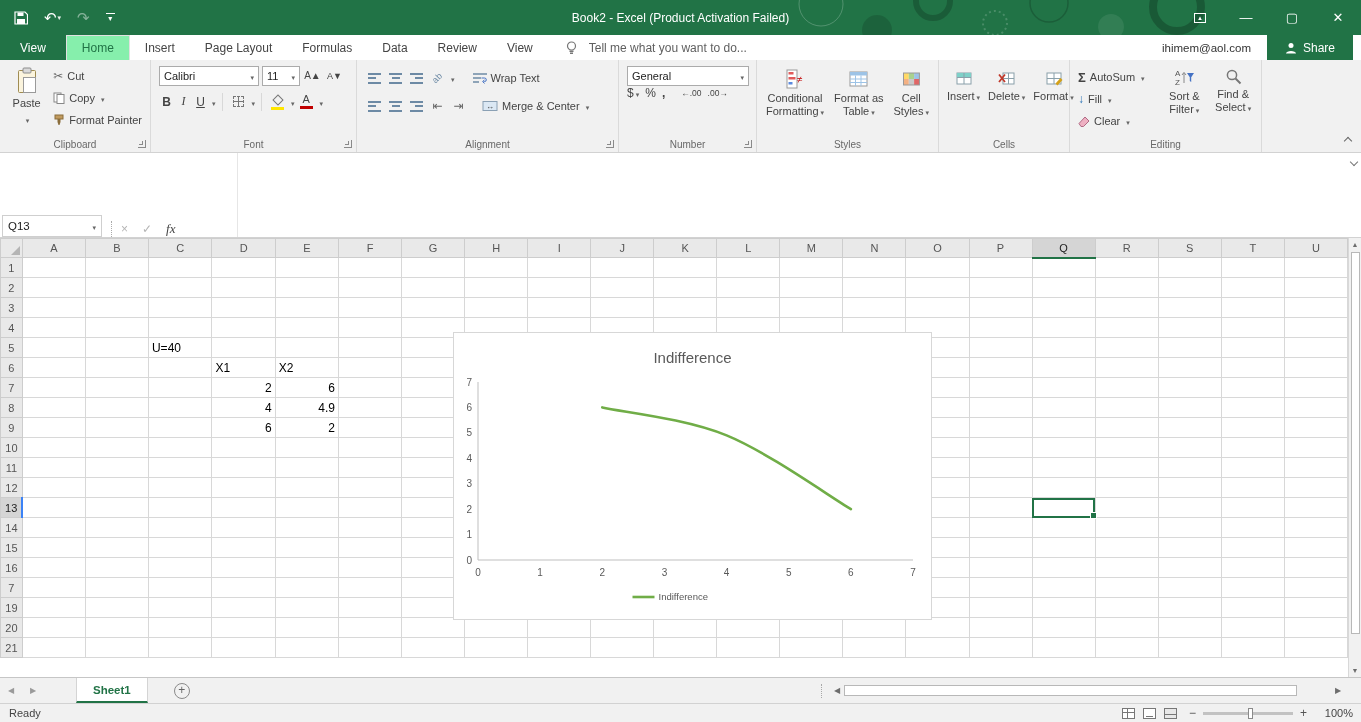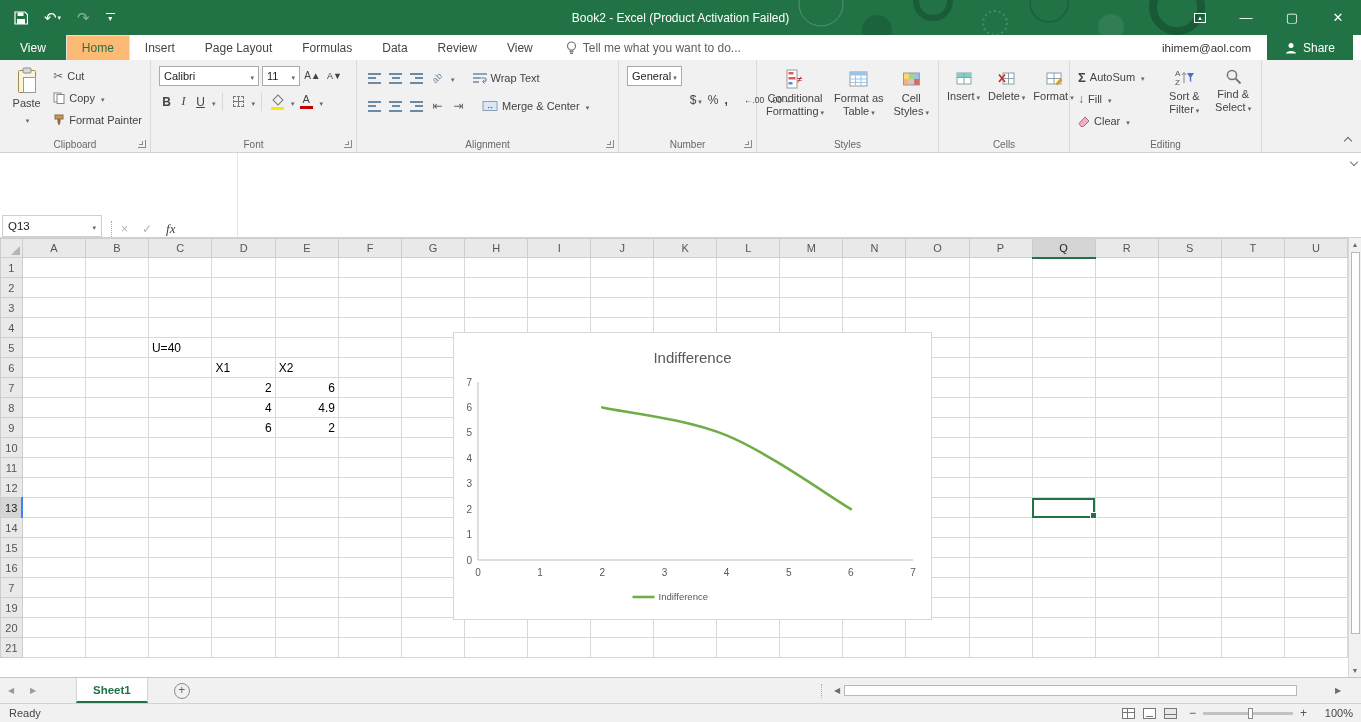--- a/index.html
+++ b/index.html
@@ -18,22 +18,22 @@
 .tb-title{position:absolute;left:0;right:0;text-align:center;font-size:12px;color:#fff;z-index:1}
 .win-controls{margin-left:auto;display:flex;z-index:2}
 .win-btn{width:46px;height:35px;display:flex;align-items:center;justify-content:center;font-size:13px;color:#fff}
 .rdo-ico{width:12px;height:10px;border:1px solid #fff;display:flex;align-items:center;justify-content:center;font-size:7px}
 
 
 .tabrow{position:absolute;top:35px;left:0;right:0;height:25px;background:#fff;display:flex;align-items:stretch;z-index:35}
 .file-tab{background:#217346;color:#fff;padding:0 20px;display:flex;align-items:center}
 .tabs{display:flex}
 .tab{padding:0 15px;display:flex;align-items:center;color:#444}
-.tab.active{background:#fdba74;color:#217346;border:1px solid #e1e1e1;border-bottom:none}
-.tellme{margin-left:18px;display:flex;align-items:center;gap:6px;color:#5f5f5f}
+.tab.active{background:#86efac;color:#217346;border:1px solid #e1e1e1;border-bottom:none}
+.tellme{margin-left:18px;display:flex;align-items:center;gap:12px;color:#5f5f5f}
 .account{margin-left:auto;display:flex;align-items:center;color:#333;font-size:11.5px}
 .share-btn{background:#217346;color:#fff;display:flex;align-items:center;gap:6px;padding:0 18px;margin-left:16px;margin-right:8px}
 
 
 .ribbon{position:absolute;top:60px;left:0;right:0;height:93px;background:#f1f1f1;border-bottom:1px solid #d2d2d2;display:flex;z-index:30}
 .rgroup{position:relative;border-right:1px solid #dadada;flex:0 0 auto;height:92px}
 .glabel{position:absolute;bottom:2px;left:0;right:0;text-align:center;font-size:10px;color:#686868}
 .launcher{position:absolute;bottom:4px;right:4px;width:8px;height:8px;border-right:1px solid #8a8a8a;border-bottom:1px solid #8a8a8a}
 .launcher::after{content:"";position:absolute;right:2px;bottom:2px;width:3px;height:3px;border-right:1px solid #8a8a8a;border-bottom:1px solid #8a8a8a}
 .rc{display:flex;height:74px;padding:3px 4px 0}
@@ -331,21 +331,21 @@
             <span>Merge &amp; Center</span>
             <span class="dd"></span>
           </span>
         </div>
       </div>
       <div class="glabel">Alignment</div>
       <div class="launcher"></div>
     </div>
 
     <div class="rgroup" style="width:138px">
-      <div class="rc" style="flex-direction:row;gap:8px;padding:6px 8px 0">
+      <div class="rc" style="flex-direction:column;padding:6px 8px 0">
         <div class="combo" style="width:122px">
             <span>General</span>
             <span class="dd" style="margin-left:auto"></span>
           </div>
         <div class="row" style="gap:6px">
           <span class="num-sym"><span>$</span><span class="dd"></span></span>
           <span class="num-sym"><span>%</span></span>
           <span class="num-sym"><span style="font-weight:bold">,</span></span>
           <span style="width:4px"></span>
           <span class="dec-ico"><span>←.00</span></span>

